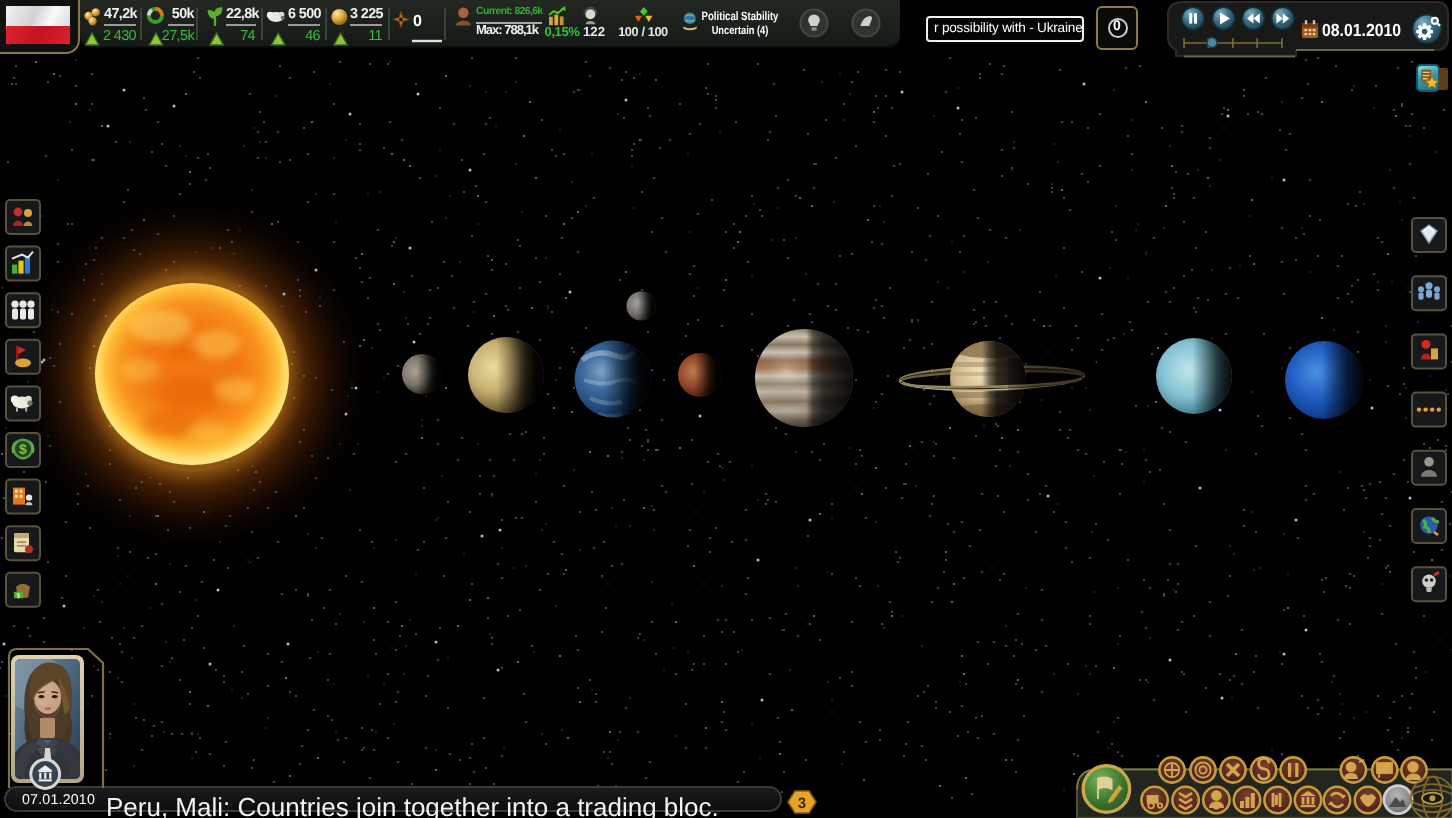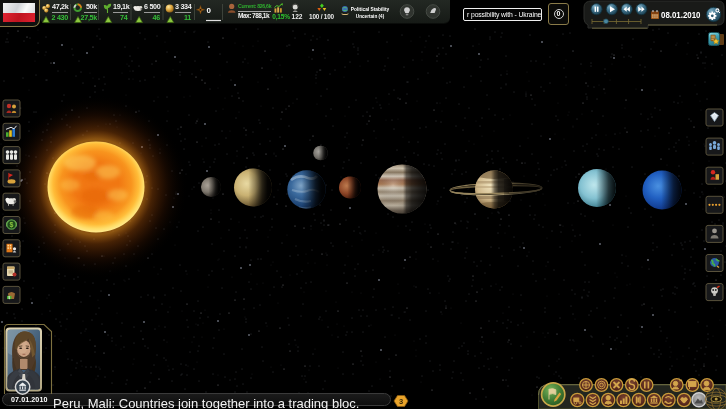--- a/index.html
+++ b/index.html
@@ -1,20 +1,20 @@
 <!DOCTYPE html>
 <html><head><meta charset="utf-8">
 <style>
 *{margin:0;padding:0;box-sizing:border-box}
 html,body{width:726px;height:409px;overflow:hidden;background:#000;font-family:"Liberation Sans",sans-serif}
 #stage{position:relative;width:726px;height:409px;background:#000;overflow:hidden}
 .abs{position:absolute}
 .rg{position:absolute;top:3px;display:flex;flex-direction:column;align-items:flex-end;line-height:1}
 .rt{color:#f0f0f0;font-size:7.2px;font-weight:bold;letter-spacing:-0.3px;border-bottom:1px solid #9a9a9a;padding-bottom:1.5px;white-space:nowrap;align-self:stretch;text-align:right}
-.rb{color:#35bd38;font-size:7.2px;font-weight:bold;letter-spacing:-0.3px;padding-top:1.5px;white-space:nowrap}
+.rb{color:#35bd38;font-size:7.2px;font-weight:normal;letter-spacing:-0.3px;padding-top:1.5px;white-space:nowrap}
 </style></head>
 <body>
 <div id="stage">
 <div class="abs" style="left:304px;top:0;width:31px;height:1.5px;background:#4a6a80"></div>
 
 <svg class="abs" style="left:0;top:0" width="726" height="409" viewBox="0 0 726 409">
  <defs>
   <circle id="a" r="0.35" fill="#cdd3de" opacity="0.4"></circle>
   <circle id="b" r="0.5" fill="#e8ecf4" opacity="0.55"></circle>
   <circle id="c" r="0.75" fill="#dfe8ff" opacity="0.8"></circle>
@@ -2070,29 +2070,29 @@
 </svg>
 <div class="rg" style="left:52px;width:16px">
       <span class="rt">47,2k</span>
       <span class="rb">2 430</span>
     </div>
 <div class="rg" style="left:84px;width:13px">
       <span class="rt">50k</span>
       <span class="rb">27,5k</span>
     </div>
 <div class="rg" style="left:113px;width:14.5px">
-      <span class="rt">19,1k</span>
+      <span class="rt">22,8k</span>
       <span class="rb">74</span>
     </div>
 <div class="rg" style="left:144px;width:16px">
       <span class="rt">6 500</span>
       <span class="rb">46</span>
     </div>
 <div class="rg" style="left:175px;width:16px">
-      <span class="rt">3 334</span>
+      <span class="rt">3 225</span>
       <span class="rb">11</span>
     </div>
 <div class="abs" style="left:206.5px;top:5.5px;color:#fff;font-size:8px;font-weight:bold">0</div>
 <div class="abs" style="left:238px;top:4px;line-height:1">
  <div style="color:#2fae2f;font-size:5.2px;font-weight:bold;border-bottom:1px solid #aaa;padding-bottom:1.5px;white-space:nowrap;letter-spacing:-0.3px">Current: 826,6k</div>
  <div style="color:#f2f2f2;font-size:6.5px;font-weight:bold;padding-top:1.5px;white-space:nowrap;letter-spacing:-0.5px">Max: 788,1k</div>
 </div>
 <div class="abs" style="left:270px;top:12.5px;width:22px;text-align:center;color:#2fc32f;font-size:6.5px;font-weight:bold;letter-spacing:-0.2px">0,15%</div>
 <div class="abs" style="left:288px;top:13px;width:18px;text-align:center;color:#e8e8e8;font-size:6.6px;font-weight:bold">122</div>
 <div class="abs" style="left:306px;top:13px;width:31px;text-align:center;color:#e8e8e8;font-size:6.4px;font-weight:bold;letter-spacing:-0.2px">100 / 100</div>
@@ -2353,21 +2353,21 @@
         <rect x="19.3" y="67.2" width="6.6" height="0.9"></rect>
         <rect x="19.6" y="68.4" width="1.1" height="3"></rect>
         <rect x="22.1" y="68.4" width="1.1" height="3"></rect>
         <rect x="24.6" y="68.4" width="1.1" height="3"></rect>
         <rect x="19.3" y="71.7" width="6.6" height="1"></rect>
         <path d="M22.6 64.6 L26.4 67.4 L18.8 67.4 Z"></path>
       </g>
 </svg>
 
 <div class="abs" style="left:2px;top:392.5px;width:389px;height:13px;background:linear-gradient(#1b1b1b,#0e0e0e);border:1px solid #3a3a3a;border-radius:6.5px">
- <span class="abs" style="left:8px;top:2.2px;color:#fff;font-size:7.1px;font-weight:bold;letter-spacing:0.1px">07.01.2010</span>
+ <span class="abs" style="left:8px;top:2.2px;color:#fff;font-size:7.1px;font-weight:normal;letter-spacing:0.1px">07.01.2010</span>
  <span class="abs" style="left:50px;top:2px;color:#f2f2f2;font-size:13px">Peru, Mali: Countries join together into a trading bloc.</span>
 </div>
 <svg class="abs" style="left:393px;top:393px" width="16" height="16" viewBox="0 0 16 16">
  <path d="M4.5 2.5 L11.5 2.5 L15 8 L11.5 13.5 L4.5 13.5 L1 8 Z" fill="#e8a32a" stroke="#8a5c10" stroke-width="0.8"></path>
  <text x="8" y="11" text-anchor="middle" font-size="7.5" font-weight="bold" fill="#3a2a08" font-family="Liberation Sans">3</text>
 </svg>
 
 <svg class="abs" style="left:536px;top:368px" width="190" height="41" viewBox="0 0 190 41">
  <defs>
   <radialGradient id="grn" cx="38%" cy="30%" r="80%">

